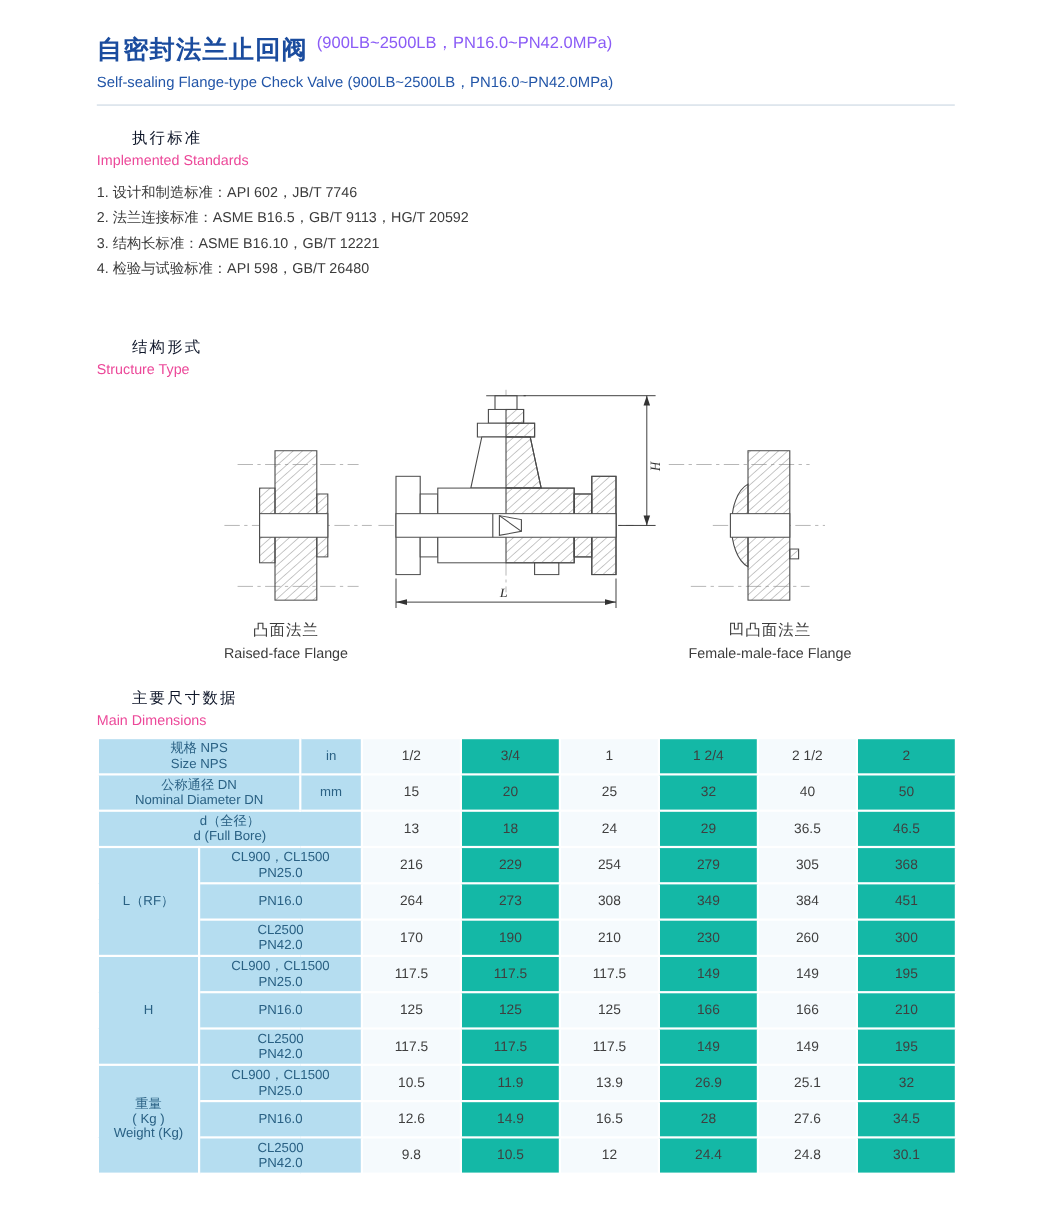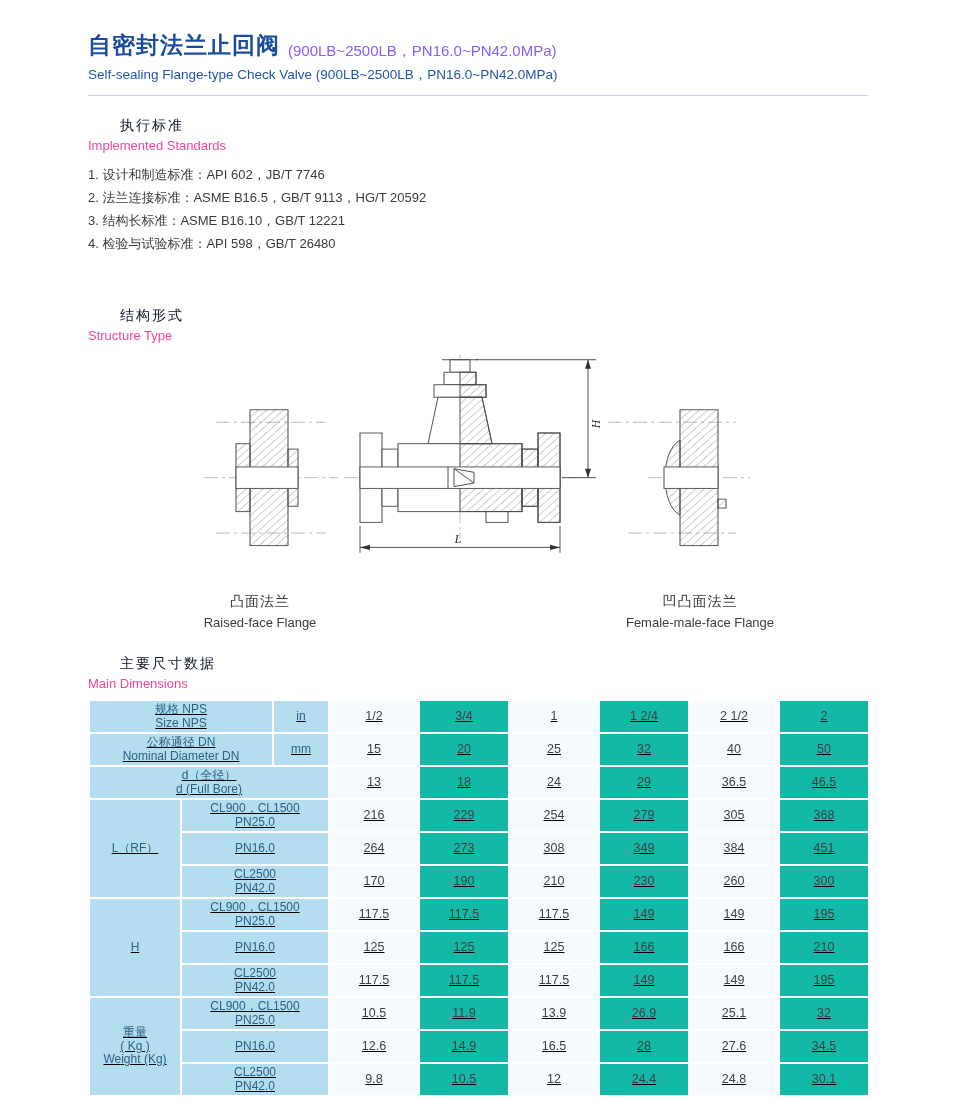--- a/index.html
+++ b/index.html
@@ -6,53 +6,53 @@
   .page{
     position:relative;
     width:960px;height:1100px;
     box-sizing:border-box;
     padding:30px 92px 0 88px;
     background:#fff;
     font-family:"Liberation Sans", sans-serif;
     overflow:hidden;
   }
   
-  .title-row{display:flex;align-items:flex-end;gap:8px;}
+  .title-row{display:flex;align-items:flex-start;gap:8px;}
   .title-zh{font-size:23px;font-weight:bold;color:#1b4c9e;letter-spacing:1px;}
   .title-spec{font-size:15px;color:#8b5cf6;}
   .title-en{font-size:13.5px;color:#2356a8;margin-top:5px;}
   .divider{height:1px;background:#c9d6e2;margin-top:11px;}
   
   .sec-h-zh{font-size:14px;color:#0f172a;letter-spacing:2px;line-height:24px;margin-left:32px;}
   .sec-h-en{font-size:13px;color:#ec4899;line-height:18px;}
   
   .standards{margin-top:17px;}
   .std-cols{display:flex;margin-top:8px;flex-direction:column;}
   .std-col{width:390px;}
   .std-col.right{flex:1;}
   .std-item{font-size:13px;color:#3c3c3c;line-height:23px;white-space:nowrap;}
   
   .structure{margin-top:48px;}
   .draw-wrap{margin-top:4px;}
-  .caps{position:relative;height:46px;margin-top:30px;}
+  .caps{position:relative;height:46px;}
   .cap{position:absolute;width:220px;text-align:center;}
   .cap .zh{font-size:14px;color:#3c3c3c;letter-spacing:1px;}
   .cap .en{font-size:13px;color:#3c3c3c;margin-top:4px;}
   .cap-left{left:62px;top:0;}
   .cap-right{left:502px;top:0;}
   
   .ln{stroke:#4a4a4a;stroke-width:1;fill:#fff;}
   .hx{stroke:#4a4a4a;stroke-width:1;}
   .cl{stroke:#a8a8a8;stroke-width:0.8;stroke-dasharray:14 4 3 4;fill:none;}
   .dim{stroke:#333;stroke-width:0.9;fill:none;}
   .dimtxt{font-family:"Liberation Serif", serif;font-style:italic;font-size:13px;fill:#333;}
   .arr{fill:#333;stroke:none;}
   
   .dims{margin-top:12px;}
-  #dim-table{border-collapse:collapse;table-layout:fixed;width:780px;margin-top:6px;text-decoration:underline;}
+  #dim-table{border-collapse:collapse;table-layout:fixed;width:780px;margin-top:6px;}
   #dim-table td{border:2px solid #fff;text-align:center;vertical-align:middle;padding:2px 2px;height:27px;}
   #dim-table td div{line-height:13.5px;}
   .lbl{background:#b5ddf0;color:#2a6184;font-size:12px;}
   .val{font-size:12.5px;color:#3f3f3f;}
   .light{background:#f5fafd;}
   .tint{background:#14b8a6;}
 </style>
 </head>
 <body>
 

